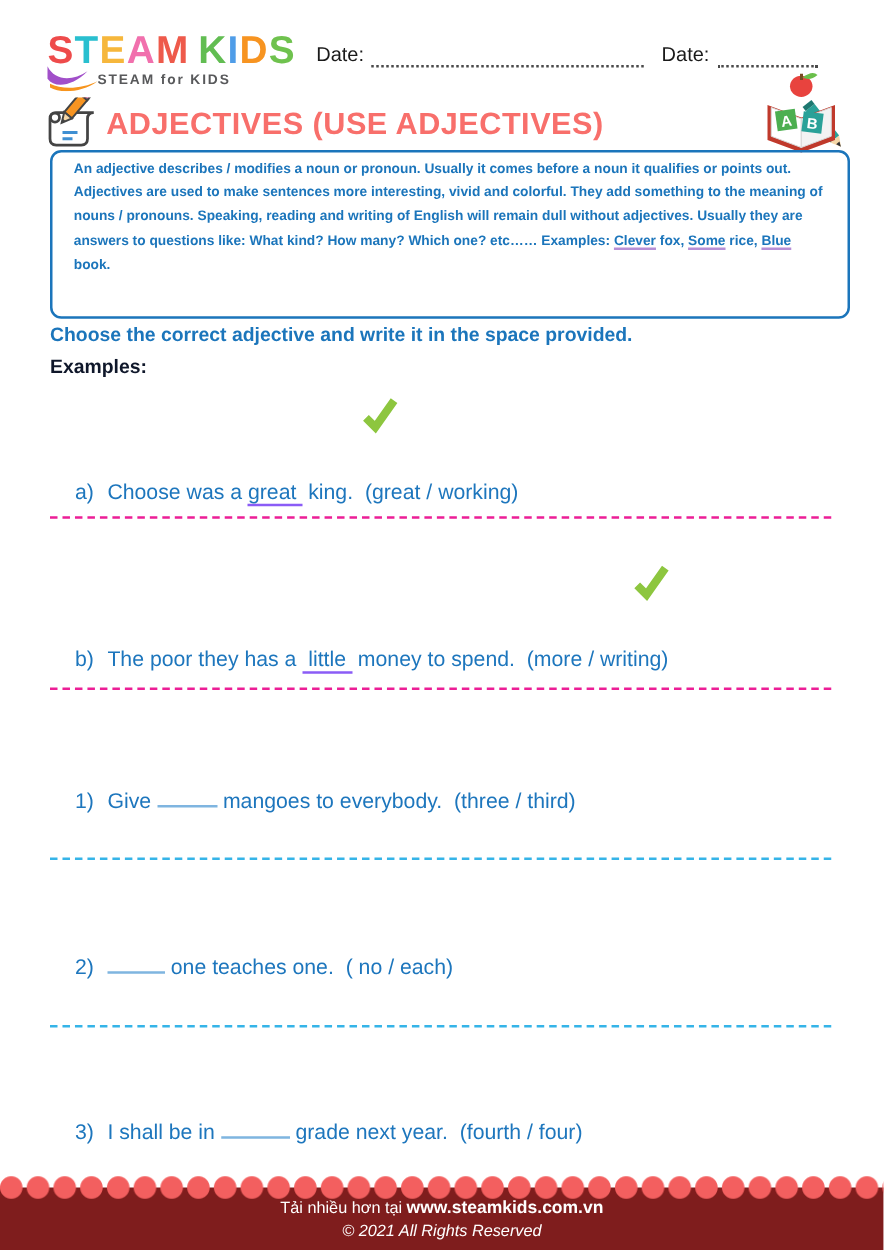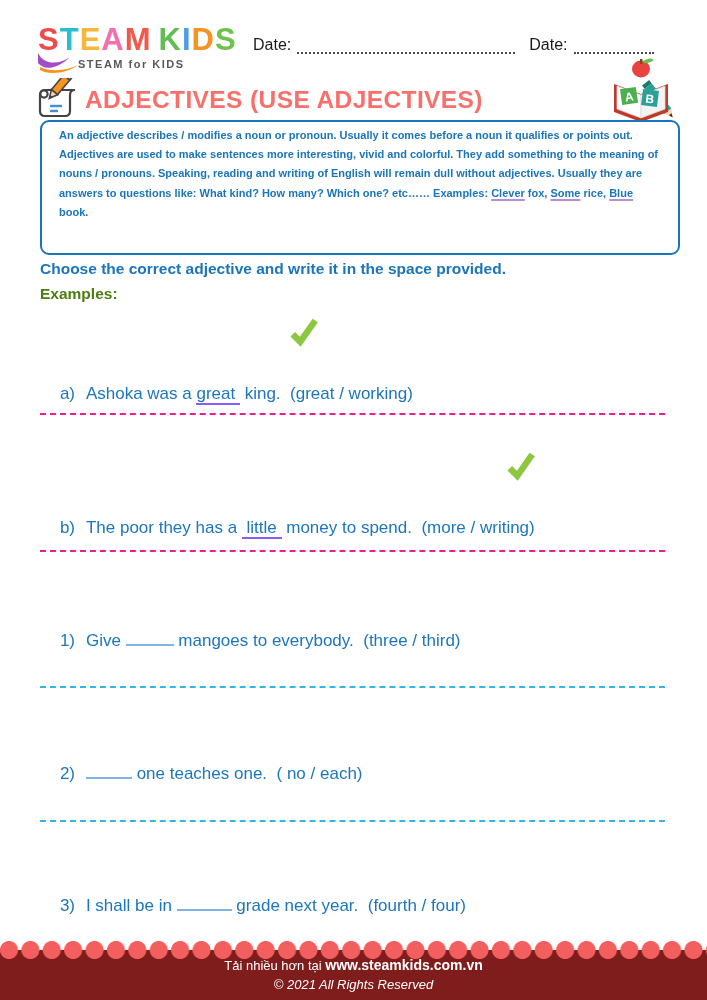--- a/index.html
+++ b/index.html
@@ -37,21 +37,21 @@
   
   .intro-box {
     position:absolute; left:40px; top:120px; width:640px; height:135px;
     border:2.5px solid #1b75bb; border-radius:9px; padding:4px 17px;
     font-size:11px; font-weight:700; color:#1b75bb; line-height:19.2px; text-align:left;
   }
   .u-purple { text-decoration:underline; text-decoration-color:#b78fd6; text-decoration-thickness:2px; text-underline-offset:2px; }
 
   
   .instruction { position:absolute; left:40px; top:260px; font-size:15.5px; font-weight:700; color:#1b75bb; }
-  .examples-label { position:absolute; left:40px; top:285px; font-size:15.5px; font-weight:700; color:#4d7c0f; }
+  .examples-label { position:absolute; left:40px; top:285px; font-size:15.5px; font-weight:700; color:#0f172a; }
 
   
   .q-row { position:absolute; left:41px; font-size:17px; color:#1d76bd; white-space:pre-wrap; }
   .q-row .q-label { display:inline-block; min-width:26px; }
   .answer-word { border-bottom:2px solid #8b5cf6; }
   .blank { display:inline-block; height:14px; border-bottom:2px solid #7fb5e0; vertical-align:baseline; }
   .blank.b1 { width:48px; } .blank.b2 { width:46px; } .blank.b3 { width:55px; }
   .check { position:absolute; }
 
   .row-a { top:344px; } .row-b { top:478px; }
@@ -138,21 +138,21 @@
     <span>An adjective describes / modifies a noun or pronoun. Usually it comes before a noun it qualifies or points out. Adjectives are used to make sentences more interesting, vivid and colorful. They add something to the meaning of nouns / pronouns. Speaking, reading and writing of English will remain dull without adjectives. Usually they are answers to questions like: What kind? How many? Which one? etc…… Examples: </span><span class="u-purple">Clever</span><span> fox, </span><span class="u-purple">Some</span><span> rice, </span><span class="u-purple">Blue</span><span> book.</span>
   </div>
 
   <div class="instruction">Choose the correct adjective and write it in the space provided.</div>
   <div class="examples-label">Examples:</div>
 
   <div class="q-row row-a">
     <svg class="check check-a" width="30" height="30" viewBox="0 0 24 24">
       <path d="M3,13 L9,19 L21,2" fill="none" stroke="#8dc63f" stroke-width="5.2" stroke-linejoin="miter"></path>
     </svg>
-    <span class="q-label">a)</span><span>Ashoka was a </span><span class="answer-word">great </span><span> king.  (great / working)</span>
+    <span class="q-label">a)</span><span>Choose was a </span><span class="answer-word">great </span><span> king.  (great / working)</span>
   </div>
 
   <div class="sep sep-pink sep1"></div>
 
   <div class="q-row row-b">
     <svg class="check check-b" width="30" height="30" viewBox="0 0 24 24">
       <path d="M3,13 L9,19 L21,2" fill="none" stroke="#8dc63f" stroke-width="5.2" stroke-linejoin="miter"></path>
     </svg>
     <span class="q-label">b)</span><span>The poor they has a </span><span class="answer-word"> little </span><span> money to spend.  (more / writing)</span>
   </div>

